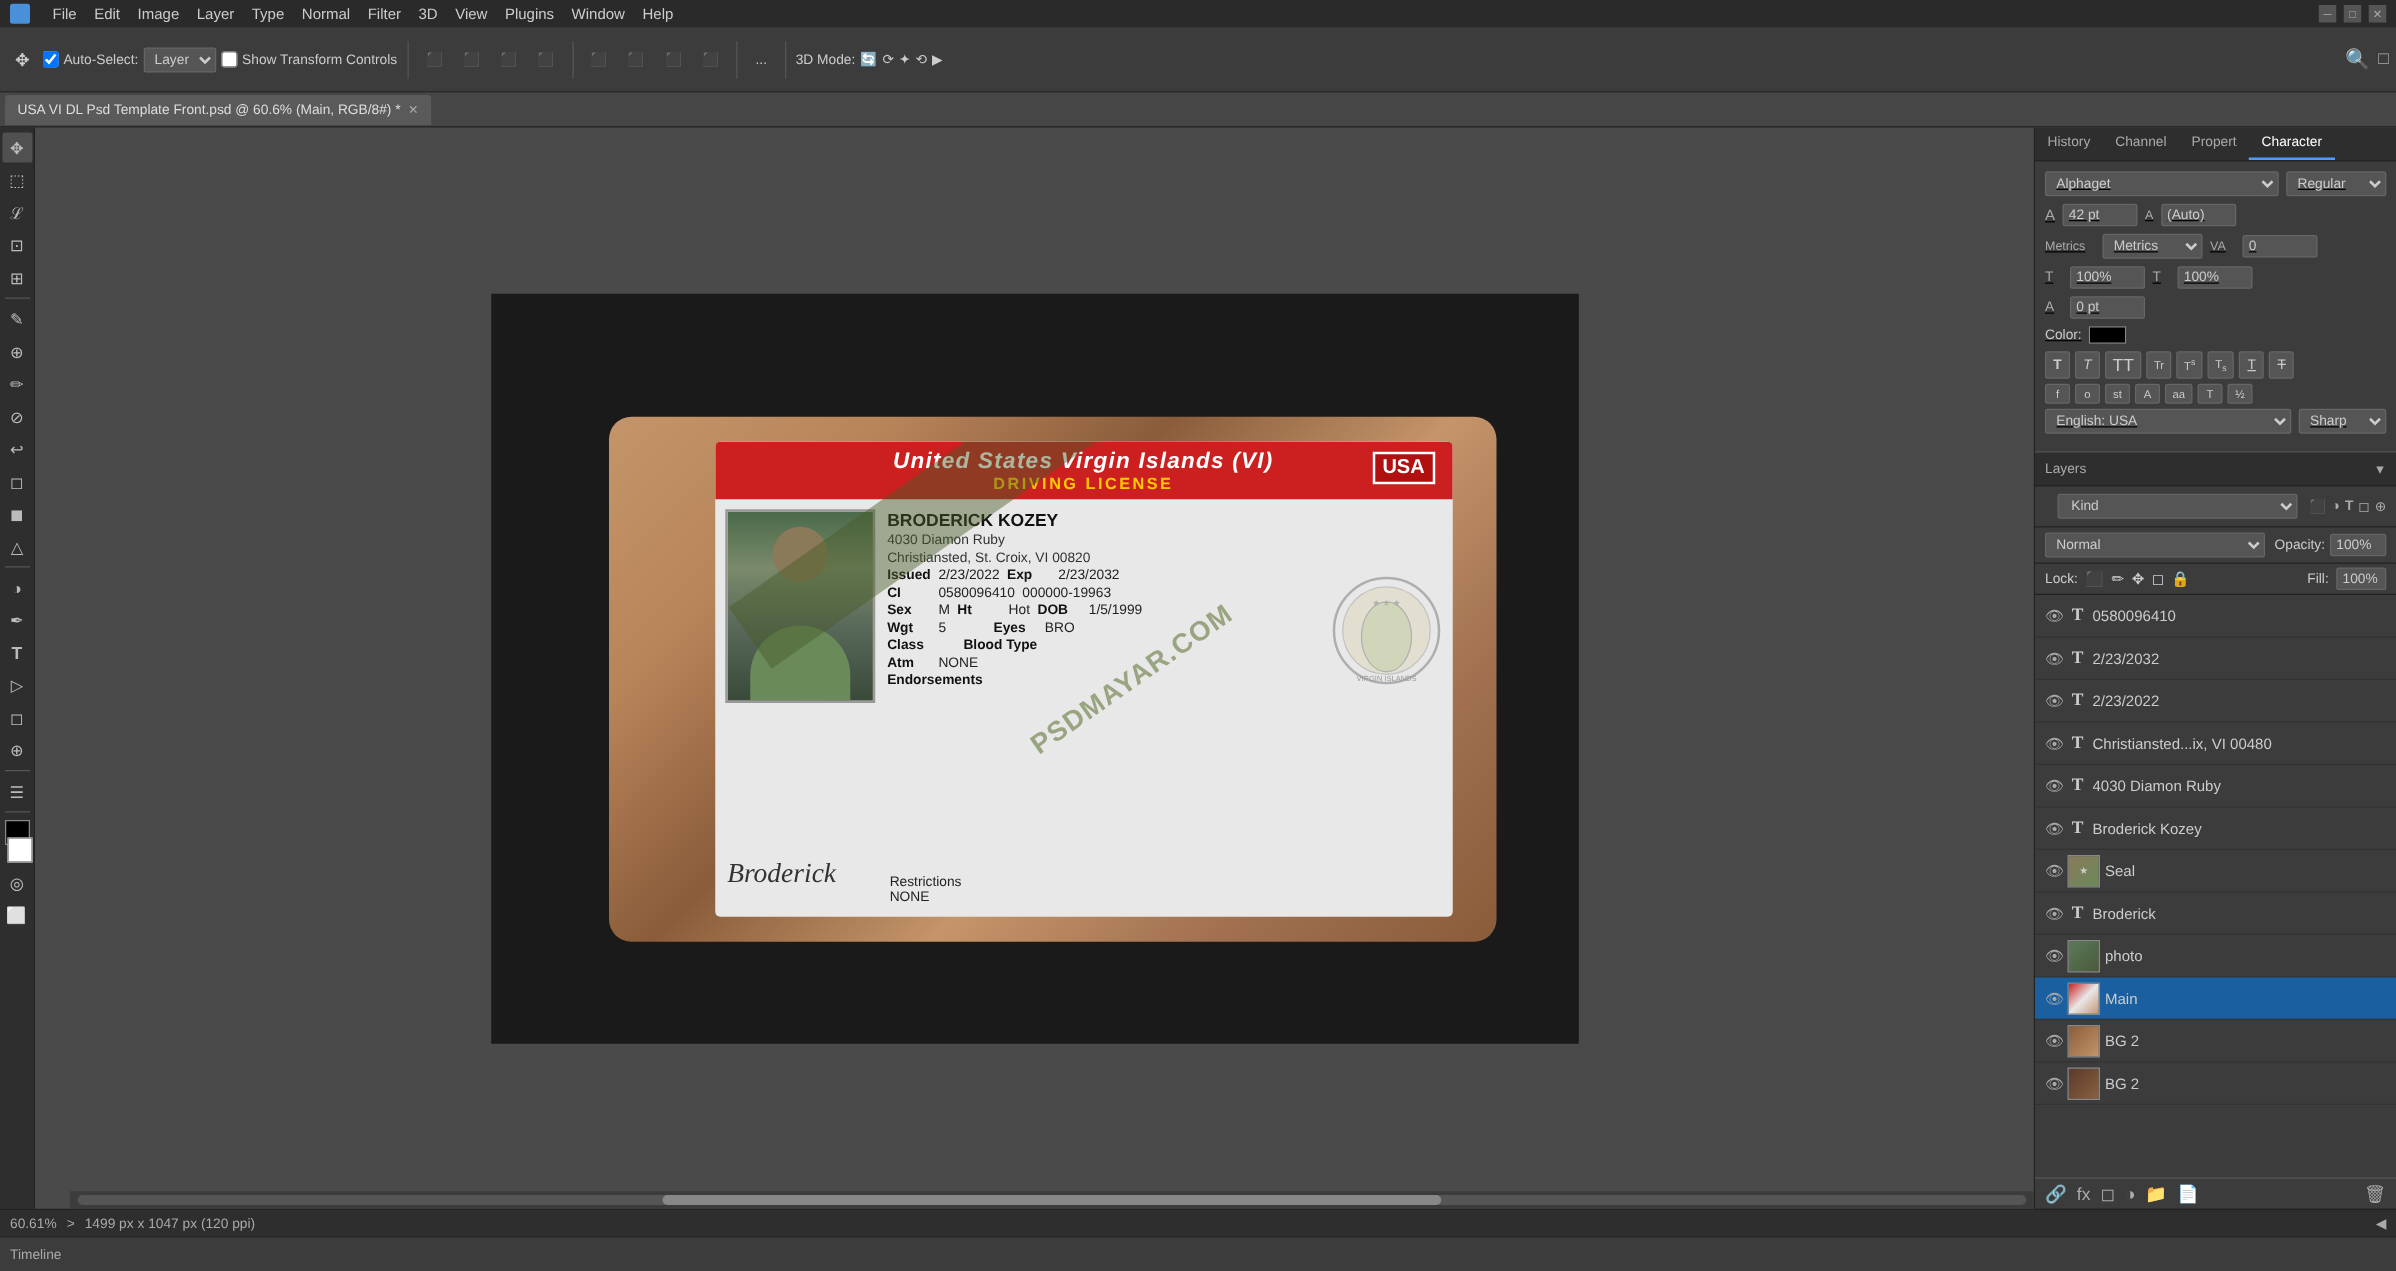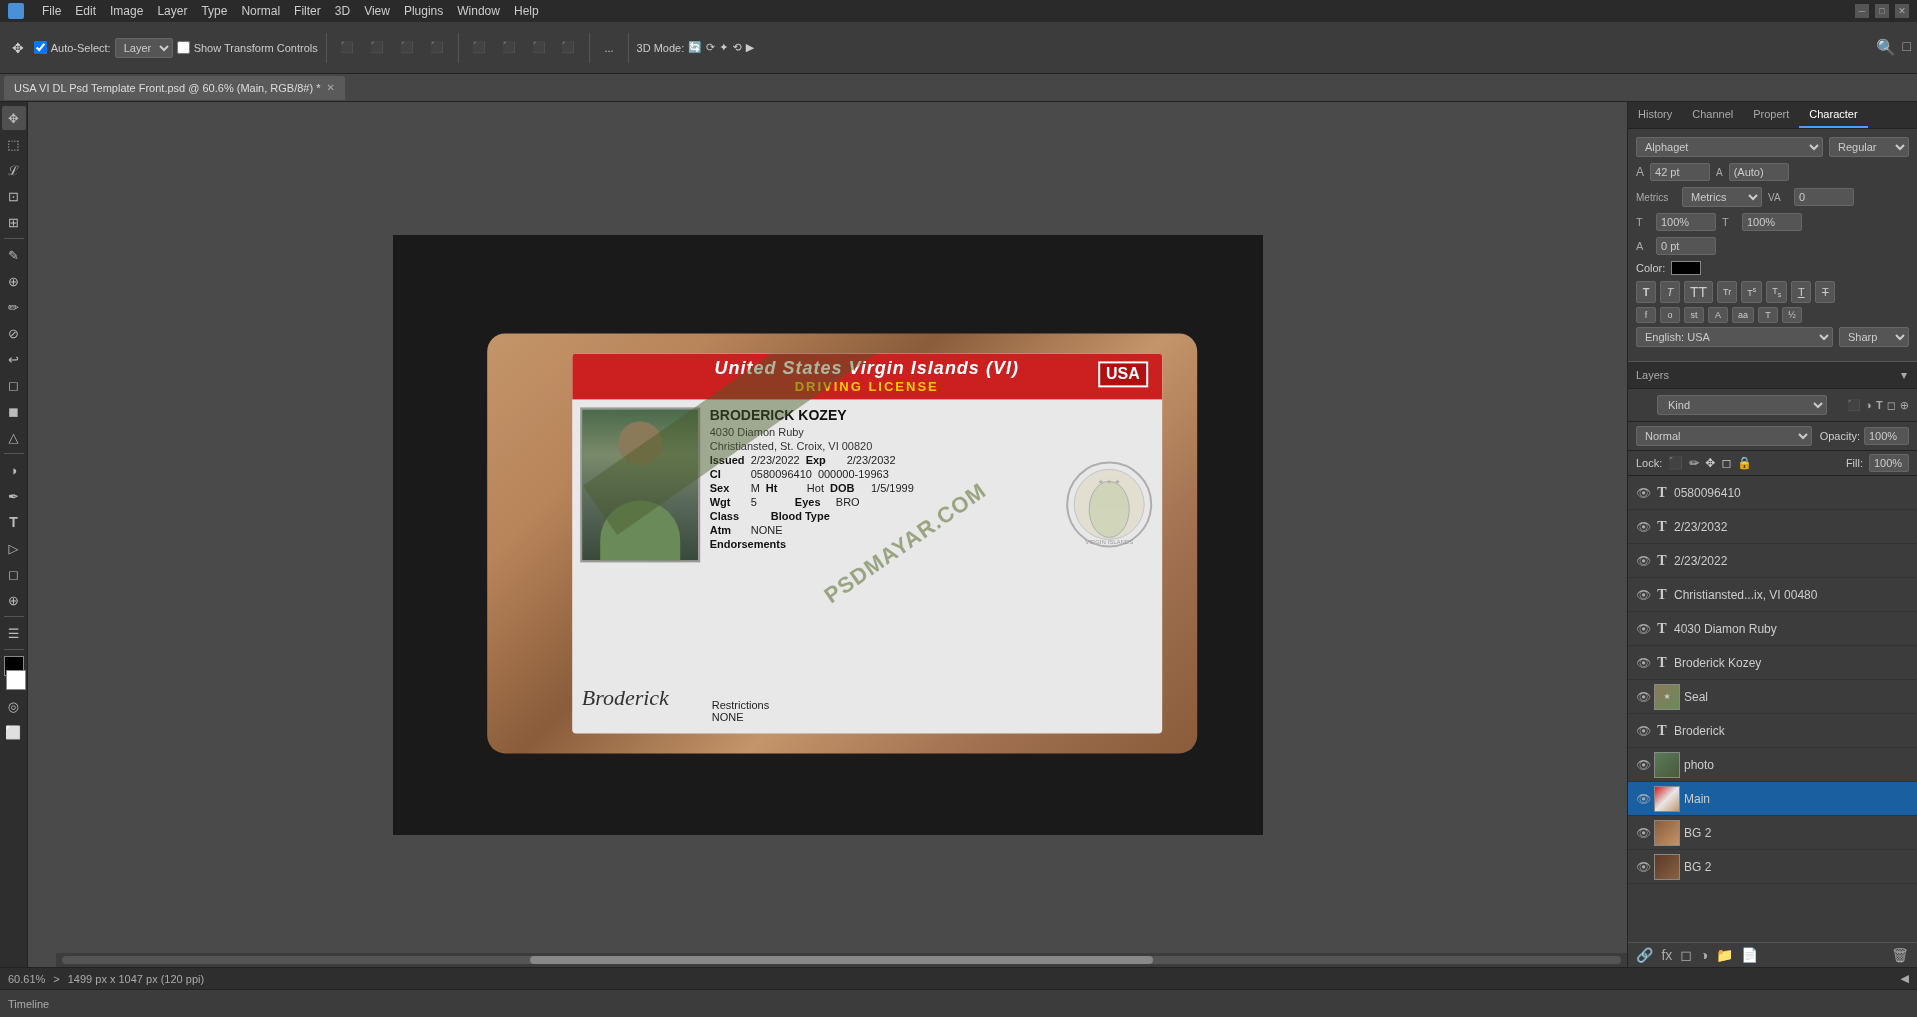--- a/index.html
+++ b/index.html
@@ -385,20 +385,21 @@
     
     .char-panel {
       padding: 8px;
       flex-shrink: 0;
     }
     .char-row {
       display: flex;
       align-items: center;
       gap: 6px;
       margin-bottom: 6px;
+      text-decoration: underline;
     }
     .char-select {
       background: #555;
       color: #ccc;
       border: 1px solid #666;
       font-size: 11px;
       padding: 2px 4px;
       border-radius: 2px;
       flex: 1;
     }
@@ -453,21 +454,21 @@
 
     
     .layers-panel {
       flex: 1;
       display: flex;
       flex-direction: column;
     }
     .layers-controls {
       display: flex;
       align-items: center;
-      gap: 21px;
+      gap: 10px;
       padding: 6px 8px;
       border-bottom: 1px solid #222;
       flex-shrink: 0;
     }
     .layers-search {
       background: #555;
       color: #ccc;
       border: 1px solid #666;
       font-size: 11px;
       padding: 2px 6px;

